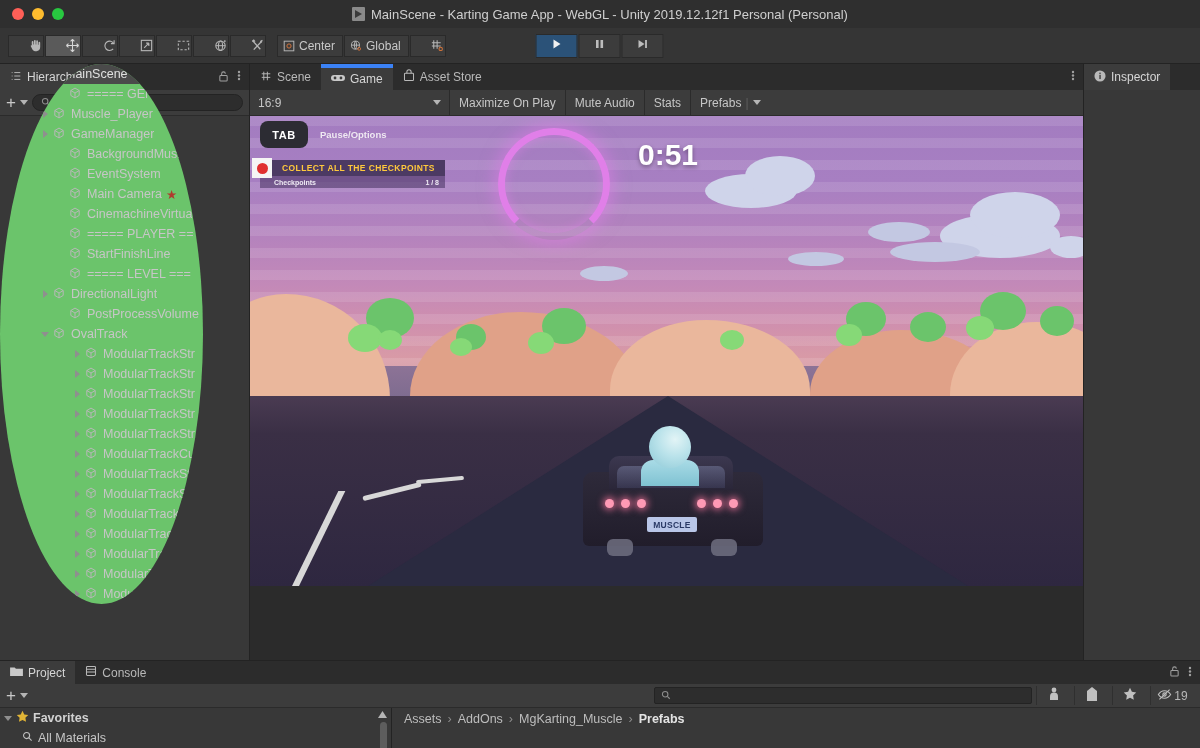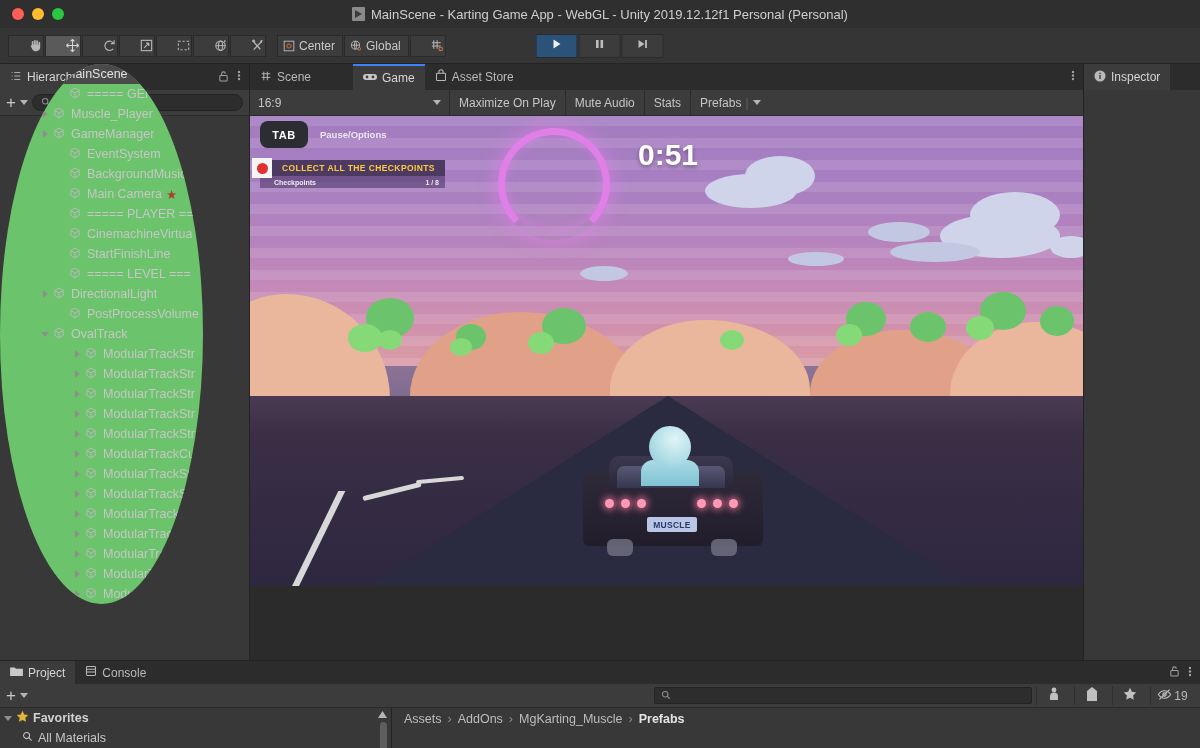--- a/index.html
+++ b/index.html
@@ -72,21 +72,21 @@
   
   .hierarchy { width: 250px; background: #383838; border-right: 1px solid #232323;
                display: flex; flex-direction: column; }
   .panel-tabs { height: 26px; background: #2c2c2c; display: flex; align-items: stretch;
                 position: relative; }
   .ptab {
     display: flex; align-items: center; gap: 5px; padding: 0 10px;
     font-size: 12px; color: #b9b9b9; background: #2c2c2c;
   }
   .ptab.active { background: #3c3c3c; color: #d6d6d6; }
-  .ptab.active.blue { border-top: 2px solid #3b82f6; margin-left: 32px; }
+  .ptab.active.blue { border-top: 4px solid #3b82f6; }
   .panel-tabs .tabtools {
     margin-left: auto; display: flex; align-items: center; gap: 8px;
     padding-right: 8px; color: #a0a0a0;
   }
   .searchrow {
     height: 26px; background: #3c3c3c; display: flex; align-items: center;
     gap: 4px; padding: 0 6px; border-bottom: 1px solid #2b2b2b;
   }
   .plus { font-size: 17px; color: #c9c9c9; line-height: 14px; }
   .caret-dn { width: 0; height: 0; border-left: 4px solid transparent;
@@ -533,54 +533,54 @@
                   <path d="M3.2 5.2L8 8l4.8-2.8M8 8v5.6"></path>
                 </svg></span>
               <span class="tlabel">GameManager</span>
             </div>
             <div class="trow">
               <div class="tw" style="margin-left:54px"></div>
               <span class="cube"><svg width="14" height="14" viewBox="0 0 16 16" fill="none" stroke="#b8b8b8" stroke-width="1.1">
                   <path d="M8 2.4L3.2 5.2v5.6L8 13.6l4.8-2.8V5.2z"></path>
                   <path d="M3.2 5.2L8 8l4.8-2.8M8 8v5.6"></path>
                 </svg></span>
+              <span class="tlabel">BackgroundMusic</span>
+            </div>
+            <div class="trow">
+              <div class="tw" style="margin-left:54px"></div>
+              <span class="cube"><svg width="14" height="14" viewBox="0 0 16 16" fill="none" stroke="#b8b8b8" stroke-width="1.1">
+                  <path d="M8 2.4L3.2 5.2v5.6L8 13.6l4.8-2.8V5.2z"></path>
+                  <path d="M3.2 5.2L8 8l4.8-2.8M8 8v5.6"></path>
+                </svg></span>
               <span class="tlabel">EventSystem</span>
-            </div>
-            <div class="trow">
-              <div class="tw" style="margin-left:54px"></div>
-              <span class="cube"><svg width="14" height="14" viewBox="0 0 16 16" fill="none" stroke="#b8b8b8" stroke-width="1.1">
-                  <path d="M8 2.4L3.2 5.2v5.6L8 13.6l4.8-2.8V5.2z"></path>
-                  <path d="M3.2 5.2L8 8l4.8-2.8M8 8v5.6"></path>
-                </svg></span>
-              <span class="tlabel">BackgroundMusic</span>
             </div>
             <div class="trow">
               <div class="tw" style="margin-left:54px"></div>
               <span class="cube"><svg width="14" height="14" viewBox="0 0 16 16" fill="none" stroke="#b8b8b8" stroke-width="1.1">
                   <path d="M8 2.4L3.2 5.2v5.6L8 13.6l4.8-2.8V5.2z"></path>
                   <path d="M3.2 5.2L8 8l4.8-2.8M8 8v5.6"></path>
                 </svg></span>
               <span class="tlabel">Main Camera</span>
               <span class="cam-icon">★</span>
             </div>
             <div class="trow">
               <div class="tw" style="margin-left:54px"></div>
               <span class="cube"><svg width="14" height="14" viewBox="0 0 16 16" fill="none" stroke="#b8b8b8" stroke-width="1.1">
                   <path d="M8 2.4L3.2 5.2v5.6L8 13.6l4.8-2.8V5.2z"></path>
                   <path d="M3.2 5.2L8 8l4.8-2.8M8 8v5.6"></path>
                 </svg></span>
+              <span class="tlabel">CinemachineVirtua</span>
+            </div>
+            <div class="trow">
+              <div class="tw" style="margin-left:54px"></div>
+              <span class="cube"><svg width="14" height="14" viewBox="0 0 16 16" fill="none" stroke="#b8b8b8" stroke-width="1.1">
+                  <path d="M8 2.4L3.2 5.2v5.6L8 13.6l4.8-2.8V5.2z"></path>
+                  <path d="M3.2 5.2L8 8l4.8-2.8M8 8v5.6"></path>
+                </svg></span>
               <span class="tlabel">===== PLAYER ==</span>
-            </div>
-            <div class="trow">
-              <div class="tw" style="margin-left:54px"></div>
-              <span class="cube"><svg width="14" height="14" viewBox="0 0 16 16" fill="none" stroke="#b8b8b8" stroke-width="1.1">
-                  <path d="M8 2.4L3.2 5.2v5.6L8 13.6l4.8-2.8V5.2z"></path>
-                  <path d="M3.2 5.2L8 8l4.8-2.8M8 8v5.6"></path>
-                </svg></span>
-              <span class="tlabel">CinemachineVirtua</span>
             </div>
             <div class="trow">
               <div class="tw" style="margin-left:54px"></div>
               <span class="cube"><svg width="14" height="14" viewBox="0 0 16 16" fill="none" stroke="#b8b8b8" stroke-width="1.1">
                   <path d="M8 2.4L3.2 5.2v5.6L8 13.6l4.8-2.8V5.2z"></path>
                   <path d="M3.2 5.2L8 8l4.8-2.8M8 8v5.6"></path>
                 </svg></span>
               <span class="tlabel">StartFinishLine</span>
             </div>
             <div class="trow">

